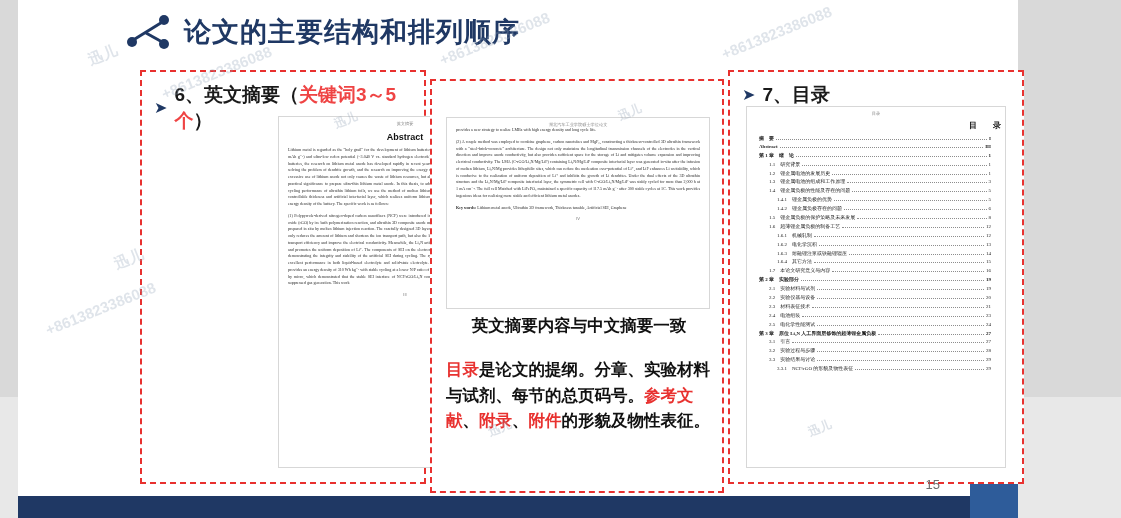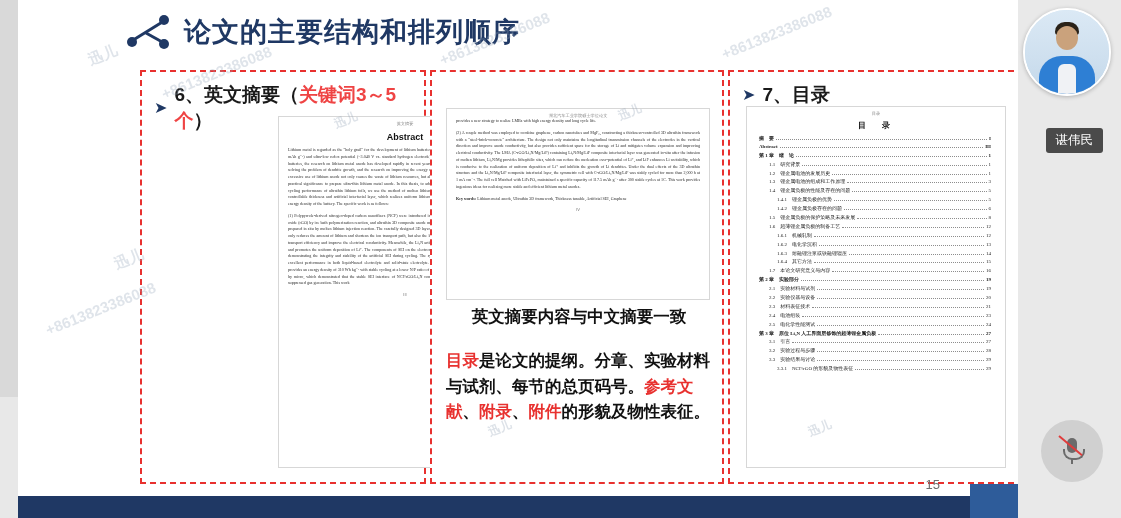--- a/index.html
+++ b/index.html
@@ -16,21 +16,21 @@
   .slide-bottom-accent{position:absolute;right:0;bottom:0;width:48px;height:34px;background:#2e5c9a;}
 
   
   .title-row{position:absolute;left:108px;top:12px;display:flex;align-items:center;gap:14px;}
   .title-icon{width:44px;height:40px;position:relative;}
   .title-text{font-size:27px;font-weight:bold;color:#1f3864;letter-spacing:1px;}
 
   
   .panel{position:absolute;border:2px dashed #e8312f;background:#ffffff;}
   .p1{left:122px;top:70px;width:282px;height:410px;}
-  .p2{left:412px;top:70px;width:290px;height:410px;}
+  .p2{left:412px;top:79px;width:290px;height:410px;}
   .p3{left:710px;top:70px;width:292px;height:410px;}
 
   .panel-head{position:absolute;display:flex;align-items:center;gap:7px;left:12px;top:10px;}
   .arrow-bullet{color:#1f3864;font-size:16px;line-height:1;}
   .panel-title{font-size:19px;font-weight:bold;color:#1a1a1a;}
   .kw-red{color:#ef4444;}
 
   
   .doc{position:absolute;background:#ffffff;border:1px solid #d7d7d7;overflow:hidden;}
   .doc-1{left:136px;top:44px;width:252px;height:350px;}
@@ -38,21 +38,21 @@
   .doc-3{left:16px;top:34px;width:258px;height:360px;}
 
   .doc-hd{font-size:4.2px;text-align:center;color:#8a8a8a;margin-top:4px;}
   .doc-h1{font-size:9px;font-weight:bold;text-align:center;color:#111;margin:6px 0 5px;}
   .doc-p{font-size:4.1px;line-height:1.65;color:#2b2b2b;text-align:justify;margin:0 9px 5px;
          font-family:"Liberation Serif","DejaVu Serif",serif;}
   .doc-pno{font-size:4px;text-align:center;color:#777;margin-top:5px;}
 
   
   .toc-hd{font-size:4.2px;text-align:center;color:#8a8a8a;margin:4px 0 2px;}
-  .toc-title{font-size:8px;font-weight:bold;text-align:center;color:#111;letter-spacing:4px;margin:4px 0 4px;}
+  .toc-title{font-size:8px;font-weight:bold;text-align:right;color:#111;letter-spacing:4px;margin:4px 0 4px;}
   .toc-line{display:flex;align-items:baseline;font-size:5px;color:#1e1e1e;margin:0 14px 2.4px 12px;
             font-family:"Liberation Serif","DejaVu Serif",serif;}
   .toc-line.bold{font-weight:bold;}
   .toc-label{white-space:nowrap;}
   .toc-dots{flex:1;border-bottom:1px dotted #8d8d8d;margin:0 2px 1.5px;}
   .toc-pg{white-space:nowrap;}
   .toc-line.indent1{margin-left:22px;}
   .toc-line.indent2{margin-left:30px;}
 
   
@@ -305,33 +305,14 @@
     <div class="wm" style="left:24px;top:300px;">+8613823386088</div>
     <div class="wm wm-s" style="left:470px;top:420px;">迅儿</div>
     <div class="wm wm-s" style="left:790px;top:420px;">迅儿</div>
 
     <div class="page-num">15</div>
 
     <div class="slide-bottom-bar"></div>
     <div class="slide-bottom-accent"></div>
   </div>
 
-  <div class="rail">
-    <div class="cam">
-      <div class="sky"></div>
-      <div class="body"></div>
-      <div class="shirt"></div>
-      <div class="hair"></div>
-      <div class="person-head"></div>
-    </div>
-    <div class="name-tag">谌伟民</div>
-
-    <div class="mic-btn">
-      <div class="mic-glyph">
-        <div class="cap"></div>
-          <div class="arc"></div>
-          <div class="stem"></div>
-        <div class="mic-slash"></div>
-      </div>
-    </div>
-  </div>
 
 </div>
 
 </body></html>

